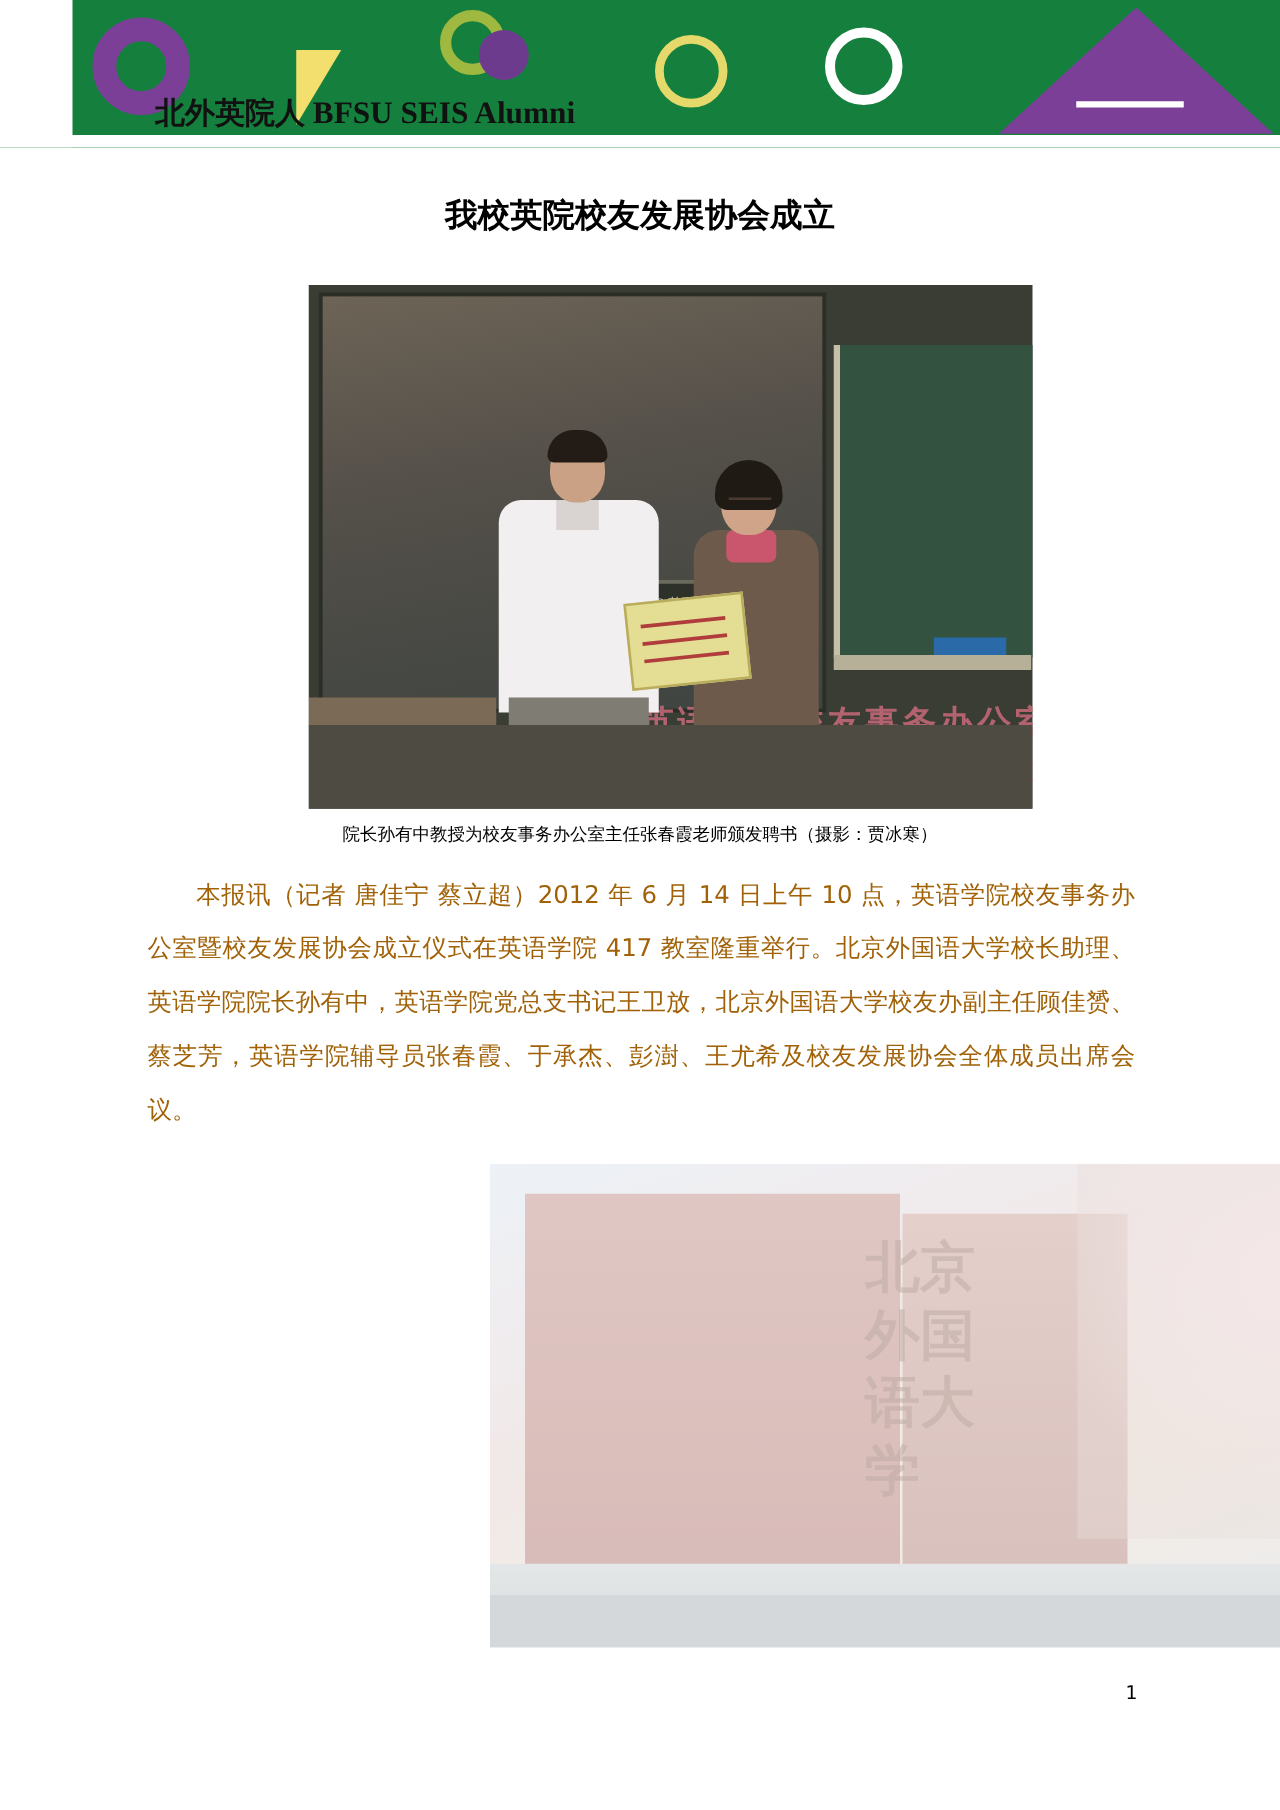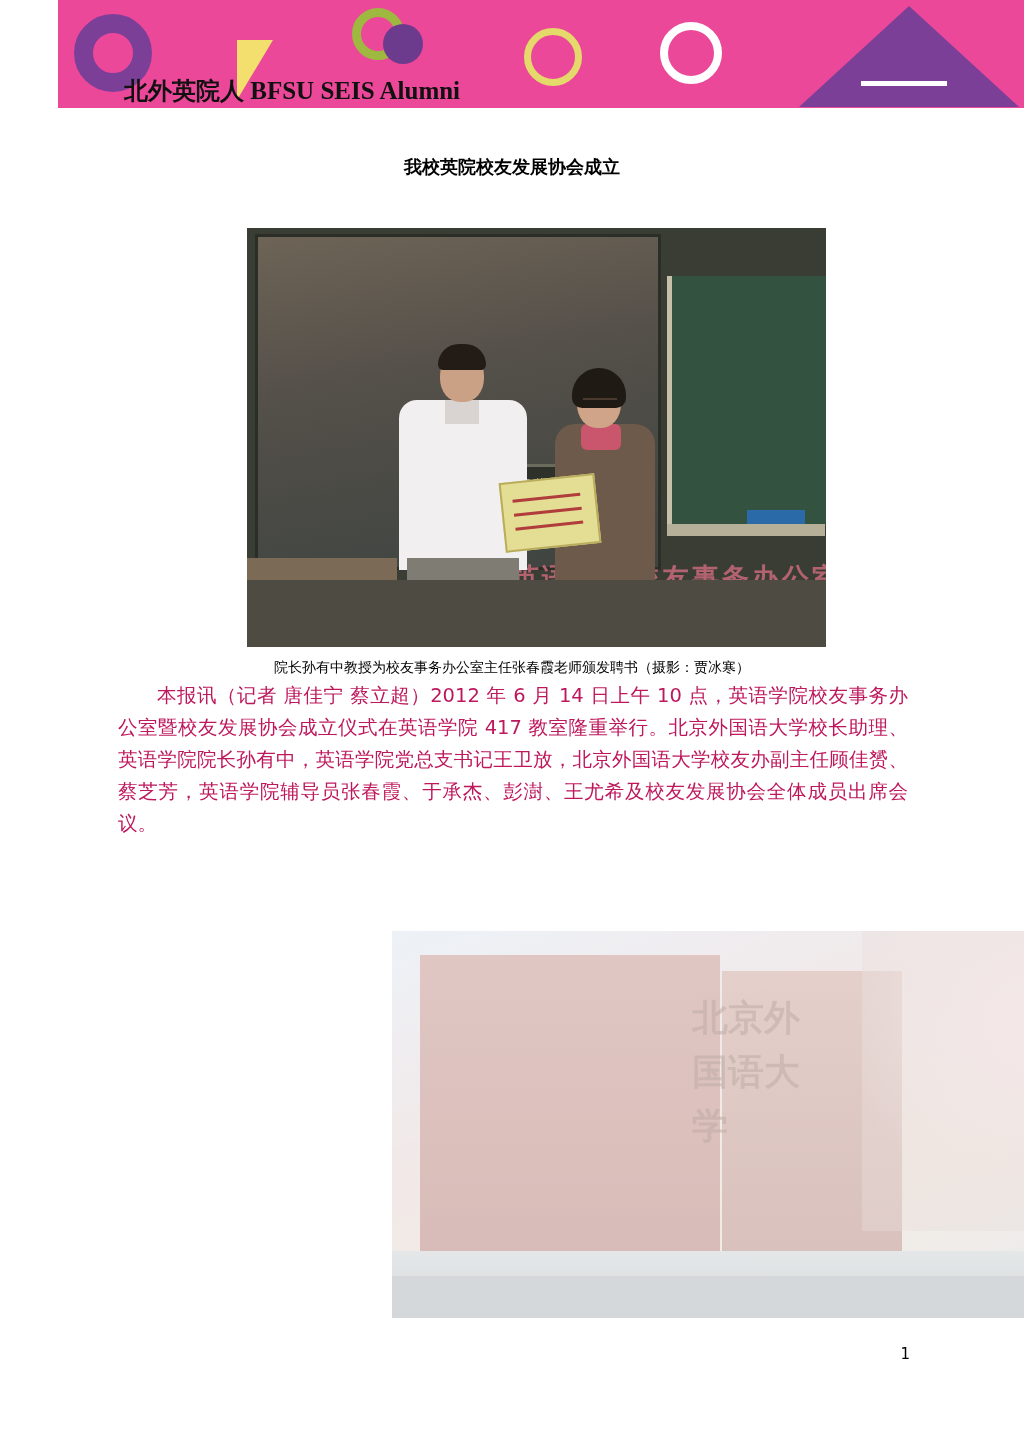--- a/index.html
+++ b/index.html
@@ -14,21 +14,21 @@
     position: relative;
     overflow: hidden;
   }
 
   
   .banner {
     position: absolute;
     left: 0; top: 0;
     width: 1024px;
     height: 118px;
-    background: #ec4899;
+    background: #15803d;
     overflow: hidden;
   }
   .banner-white-left {
     position: absolute;
     left: 0; top: 0;
     width: 58px; height: 118px;
     background: #ffffff;
   }
   .banner-bottom-strip {
     position: absolute;
@@ -120,21 +120,21 @@
     font-weight: bold;
   }
 
   
   .doc-title {
     position: absolute;
     left: 0; top: 155px;
     width: 1024px;
     text-align: center;
     font-family: "DejaVu Sans", sans-serif;
-    font-size: 18px;
+    font-size: 26px;
     font-weight: bold;
     color: #000000;
   }
 
   .photo-main {
     position: absolute;
     left: 247px; top: 228px;
     width: 579px; height: 419px;
     background: #3a3d34;
     overflow: hidden;
@@ -296,26 +296,26 @@
     left: 0; top: 659px;
     width: 1024px;
     text-align: center;
     font-family: "DejaVu Sans", sans-serif;
     font-size: 14px;
     color: #000;
   }
 
   .body-text {
     position: absolute;
-    left: 118px; top: 680px;
+    left: 118px; top: 694px;
     width: 790px;
     font-family: "DejaVu Sans", sans-serif;
     font-size: 19.5px;
-    line-height: 32px;
-    color: #be185d;
+    line-height: 43px;
+    color: #a16207;
     text-align: justify;
     text-justify: inter-ideograph;
   }
   .body-text p {
     margin: 0;
     text-indent: 2em;
   }
 
   
   .photo-second {
@@ -344,22 +344,22 @@
     position: absolute;
     left: 330px; top: 40px;
     width: 180px; height: 300px;
     background: linear-gradient(180deg, #cfa9a0 0%, #b98e86 100%);
   }
   .ps-sign {
     position: absolute;
     left: 300px; top: 60px;
     width: 120px; height: 250px;
     color: #8d6a5e;
-    font-family: Liberation Sans, sans-serif;
-    font-size: 36px;
+    font-family: Liberation Mono, monospace;
+    font-size: 44px;
     font-weight: bold;
     line-height: 54px;
     opacity: .55;
   }
   .ps-tree {
     position: absolute;
     left: 470px; top: 0px;
     width: 282px; height: 300px;
     background: radial-gradient(circle at 60% 30%, rgba(236,214,214,.95), rgba(214,196,190,.4) 70%);
   }

